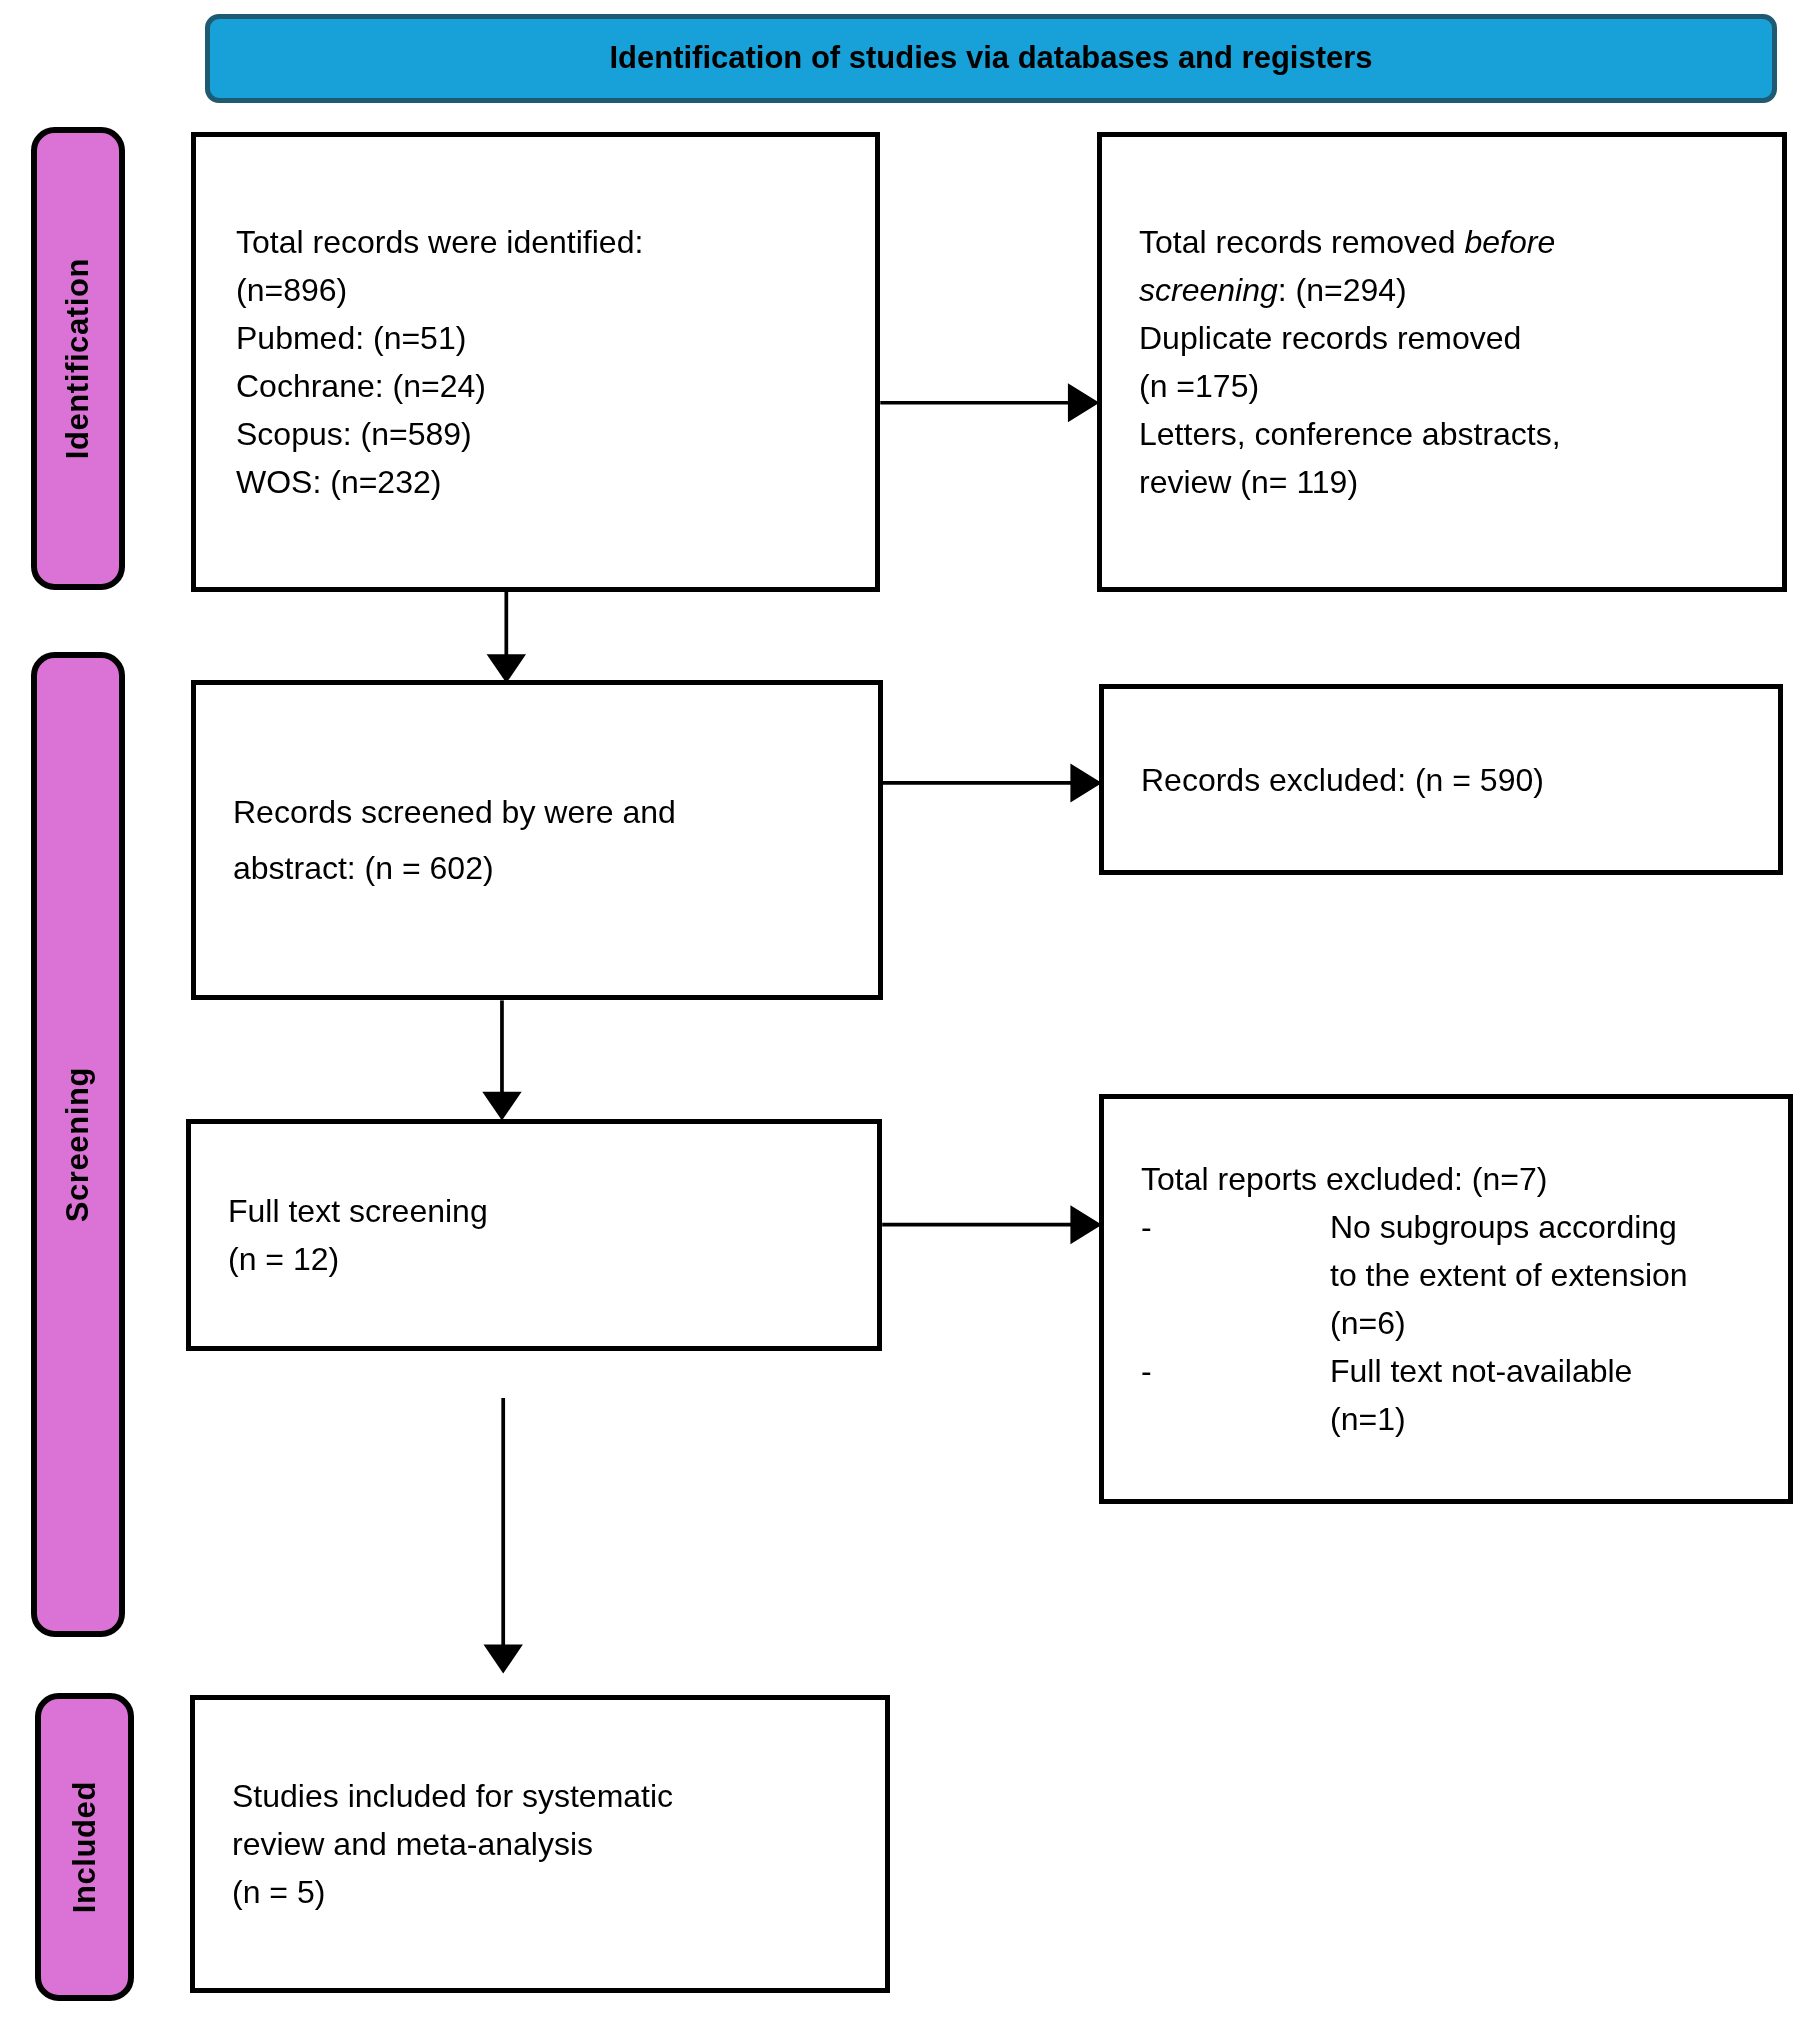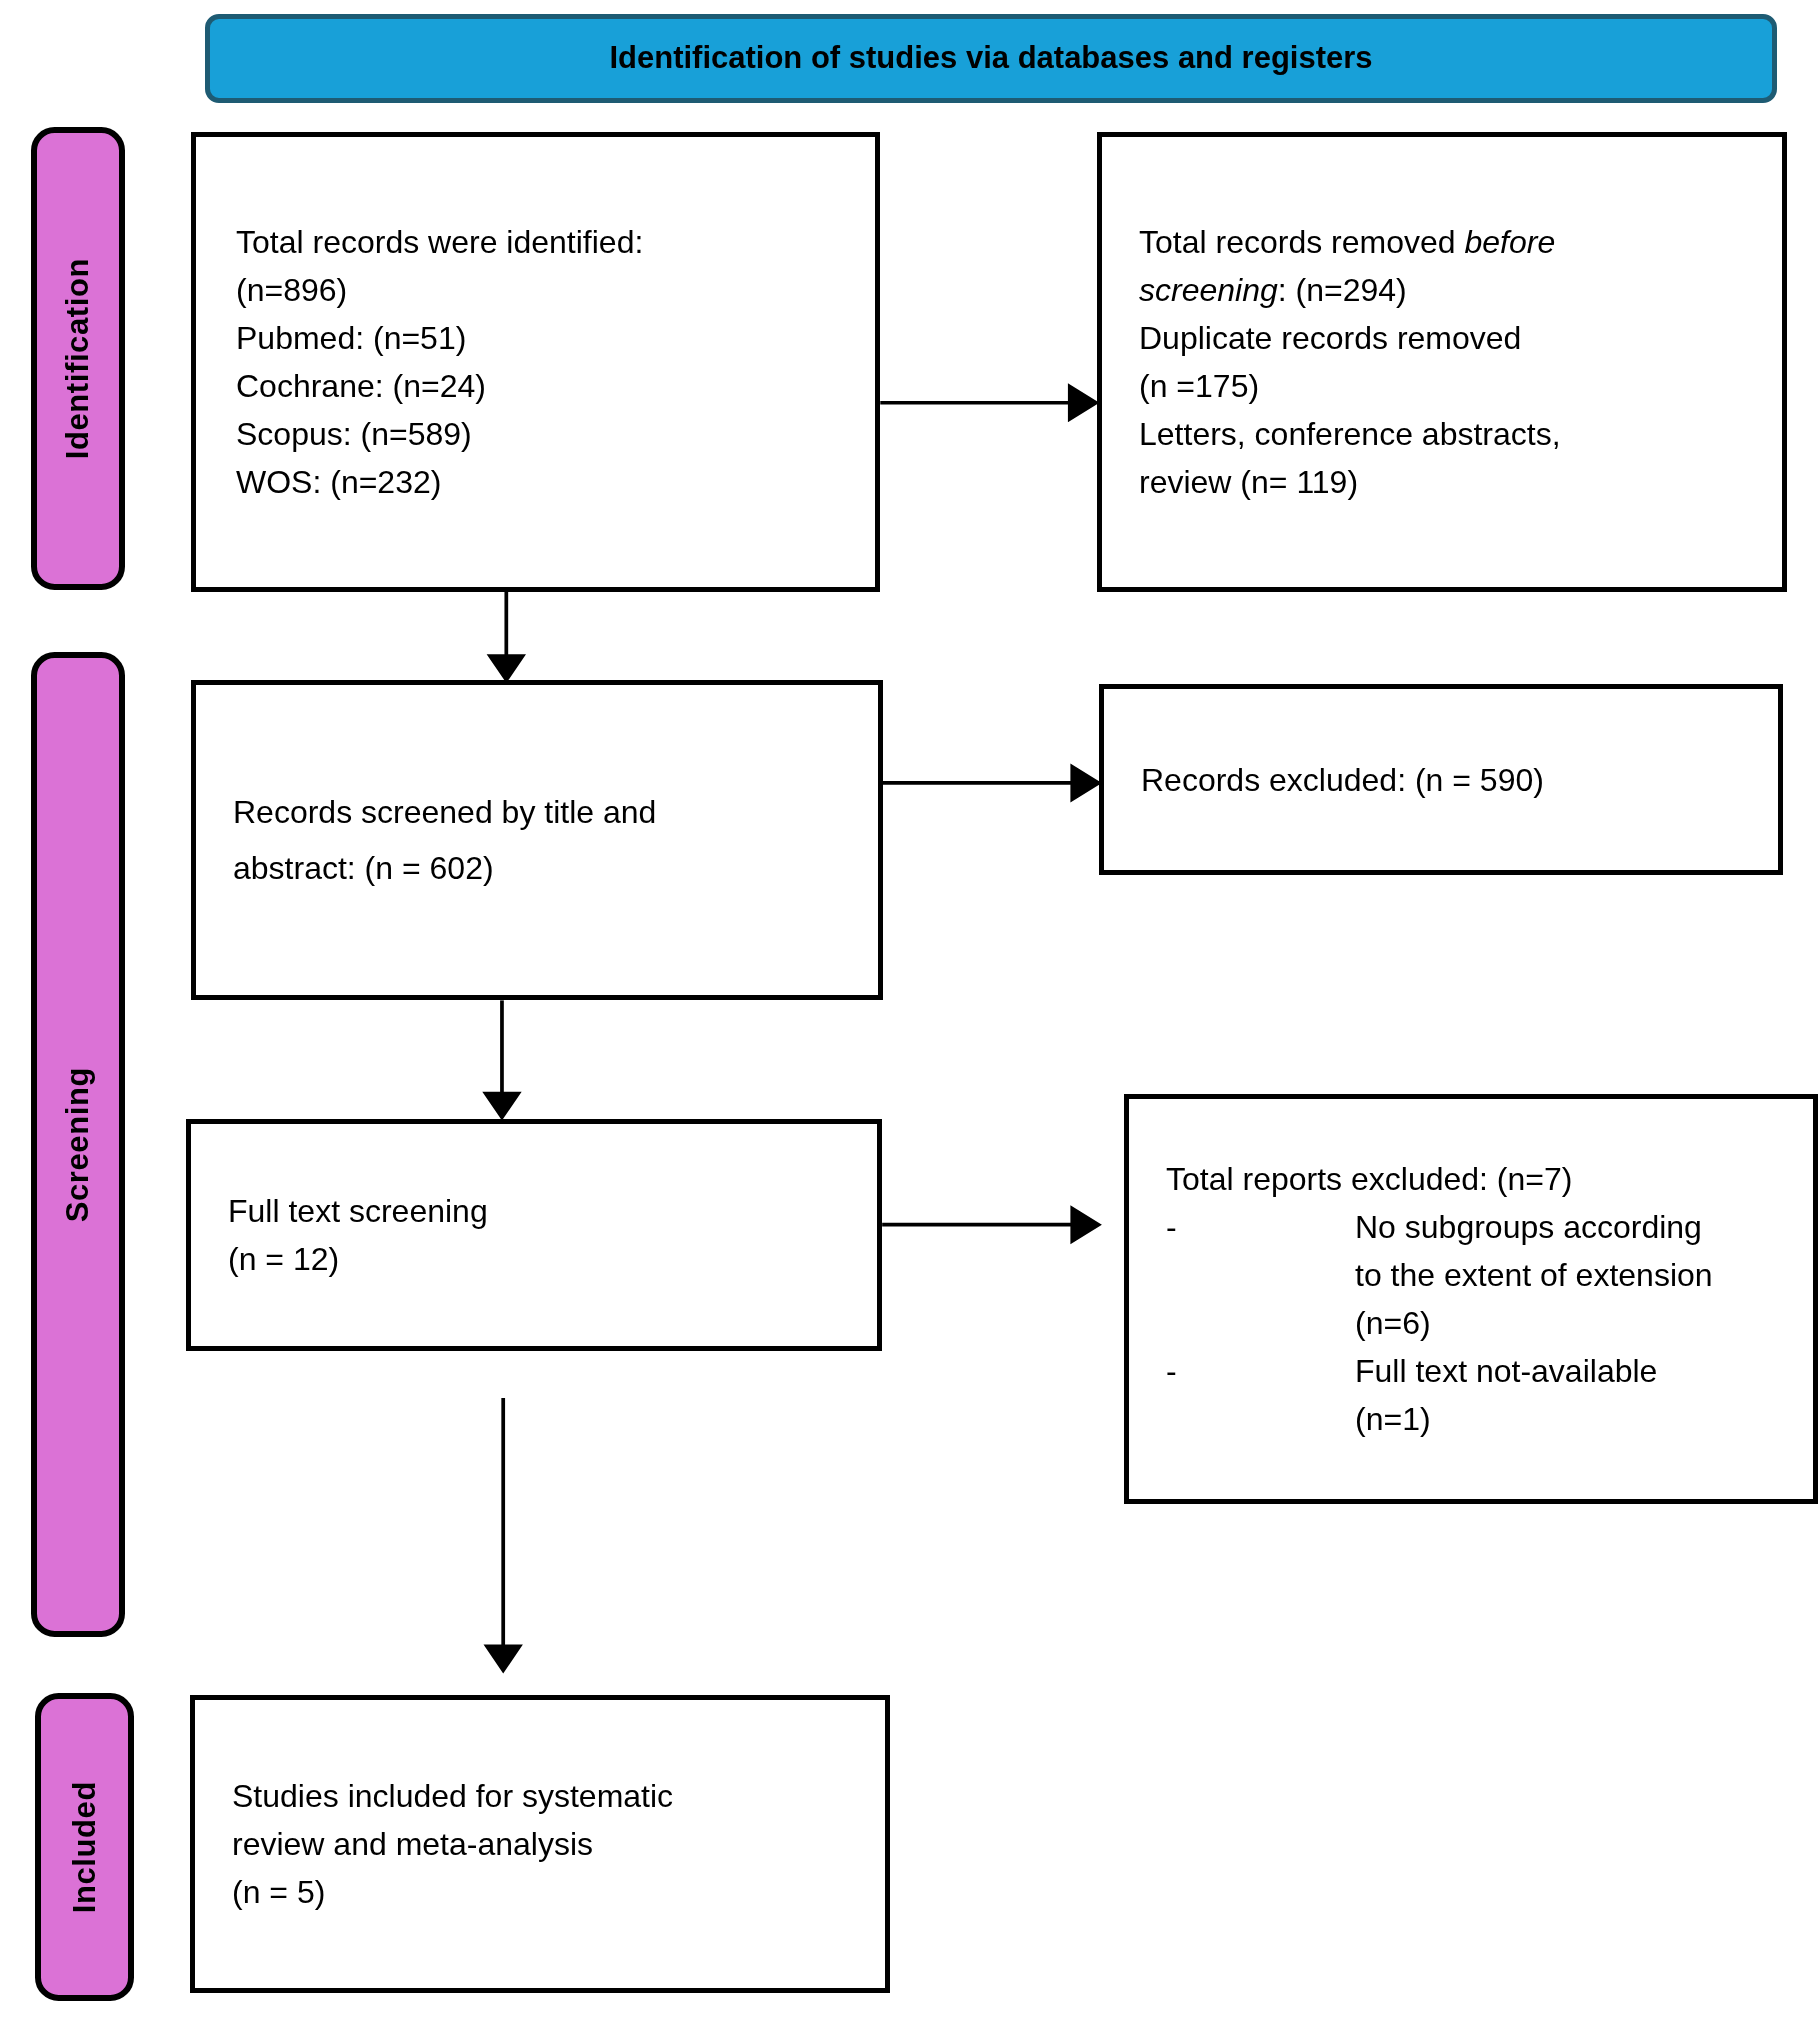--- a/index.html
+++ b/index.html
@@ -121,34 +121,34 @@
   <div class="fbox pad-m" style="left:1097px;top:132px;width:690px;height:460px;">
       <div class="ln"><span>Total records removed </span><span style="font-style: italic;">before</span></div>
       <div class="ln"><span style="font-style: italic;">screening</span><span>: (n=294)</span></div>
       <div class="ln"><span>Duplicate records removed</span></div>
       <div class="ln"><span>(n =175)</span></div>
       <div class="ln"><span>Letters, conference abstracts,</span></div>
       <div class="ln"><span>review (n= 119)</span></div>
     </div>
 
   <div class="fbox pad-m" style="left:191px;top:680px;width:692px;height:320px;line-height:1.75;">
-      <div class="ln">Records screened by title and</div>
+      <div class="ln">Records screened by were and</div>
       <div class="ln">abstract: (n = 602)</div>
     </div>
 
   <div class="fbox pad-m" style="left:1099px;top:684px;width:684px;height:191px;">
       <div class="ln">Records excluded: (n = 590)</div>
     </div>
 
   <div class="fbox pad-m" style="left:186px;top:1119px;width:696px;height:232px;">
       <div class="ln">Full text screening</div>
       <div class="ln">(n = 12)</div>
     </div>
 
-  <div class="fbox pad-m" style="left:1124px;top:1094px;width:694px;height:410px;">
+  <div class="fbox pad-m" style="left:1099px;top:1094px;width:694px;height:410px;">
     <div class="ln">Total reports excluded: (n=7)</div>
     <div>
         <div class="bullet">
           <span class="dash">-</span>
           <span class="btext">
             <div class="ln">No subgroups according</div>
             <div class="ln">to the extent of extension</div>
             <div class="ln">(n=6)</div>
           </span>
         </div>

